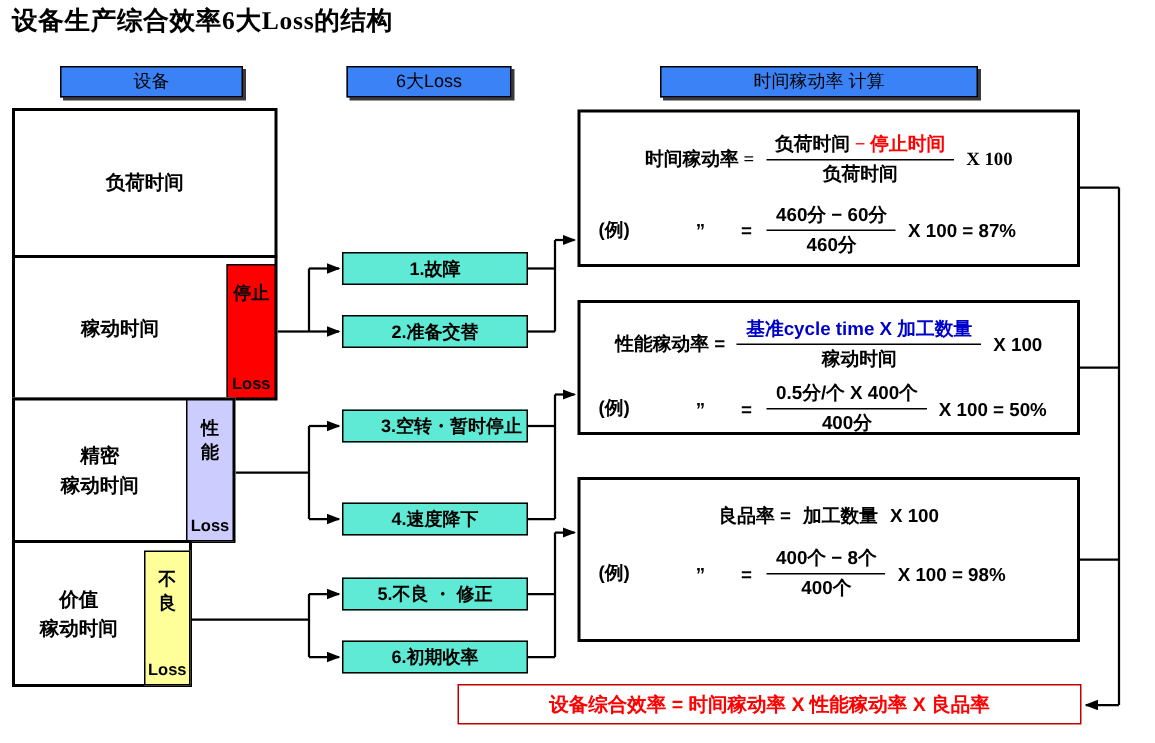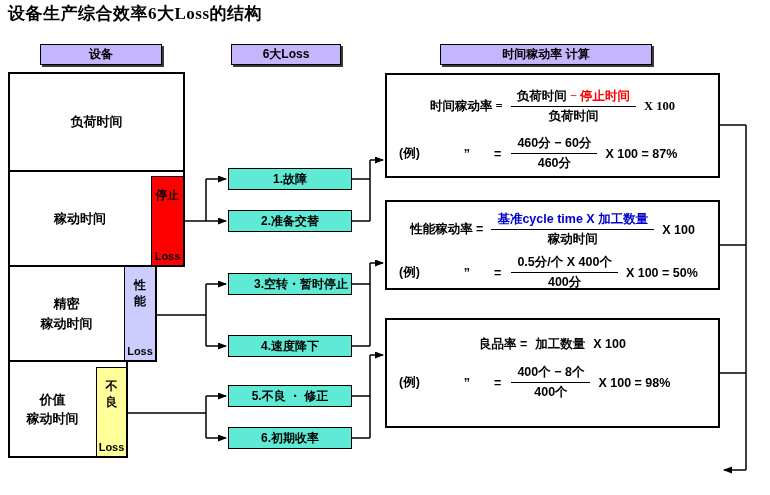--- a/index.html
+++ b/index.html
@@ -8,24 +8,24 @@
     position:relative; width:770px; height:495px; background:#fff;
     font-family:"Liberation Sans","DejaVu Sans",sans-serif; color:#000;
     overflow:hidden;
   }
   .title {
     position:absolute; left:8px; top:2px; margin:0;
     font-size:17px; font-weight:bold; letter-spacing:0.5px;font-family:Liberation Serif, serif;
   }
   .hdr-btn {
     position:absolute; top:44px; height:21px;
-    background:#c4b5fd; border:1px solid #000;
+    background:#3b82f6; border:1px solid #000;
     box-shadow:2px 2px 0 #3a3a3a;
     display:flex; align-items:center; justify-content:center;
-    font-size:12px; font-weight:bold;
+    font-size:12px; font-weight:normal;
   }
   .block {
     position:absolute; background:#fff; border:2px solid #000;
   }
   .block-label {
     position:absolute; left:0; top:0; bottom:0;
     display:flex; flex-direction:column; align-items:center; justify-content:center;
     font-size:13px; font-weight:bold; line-height:1.5; text-align:center;
   }
   .strip {
@@ -242,14 +242,15 @@
       <span class="ditto">”</span>
       <span class="eq">=</span>
       <span class="frac">
         <span class="num">400个 − 8个</span>
         <span class="den">400个</span>
       </span>
       <span class="tail">X 100 = 98%</span>
     </div>
   </div>
 
+  <div class="bottom-box">设备综合效率 = 时间稼动率 X 性能稼动率 X 良品率</div>
 
 </div>
 
 </body></html>

